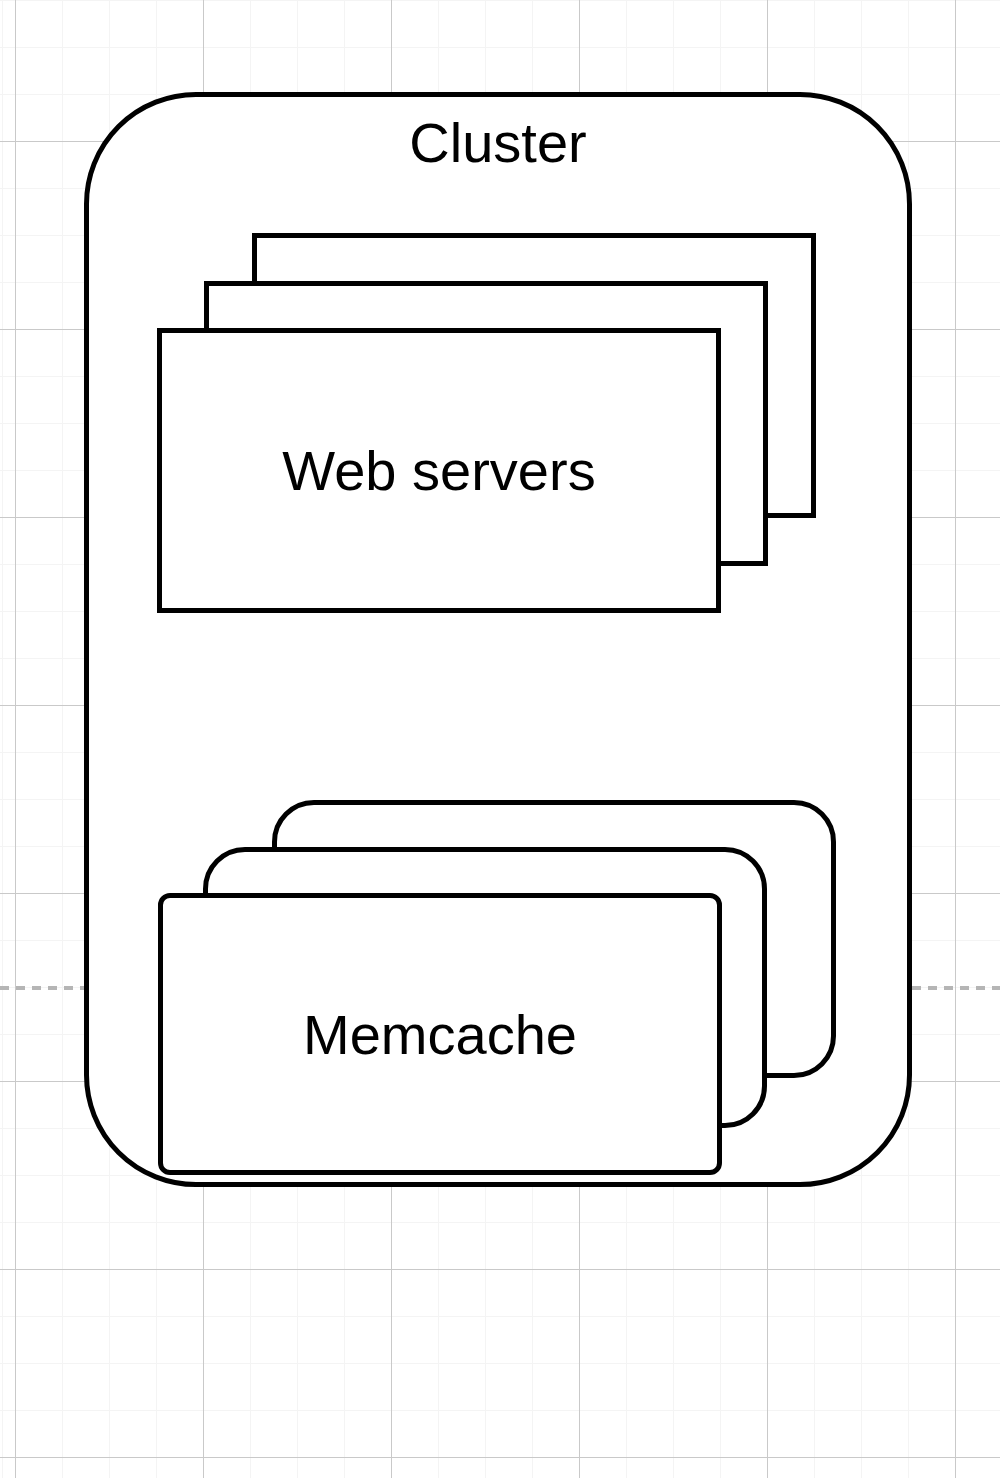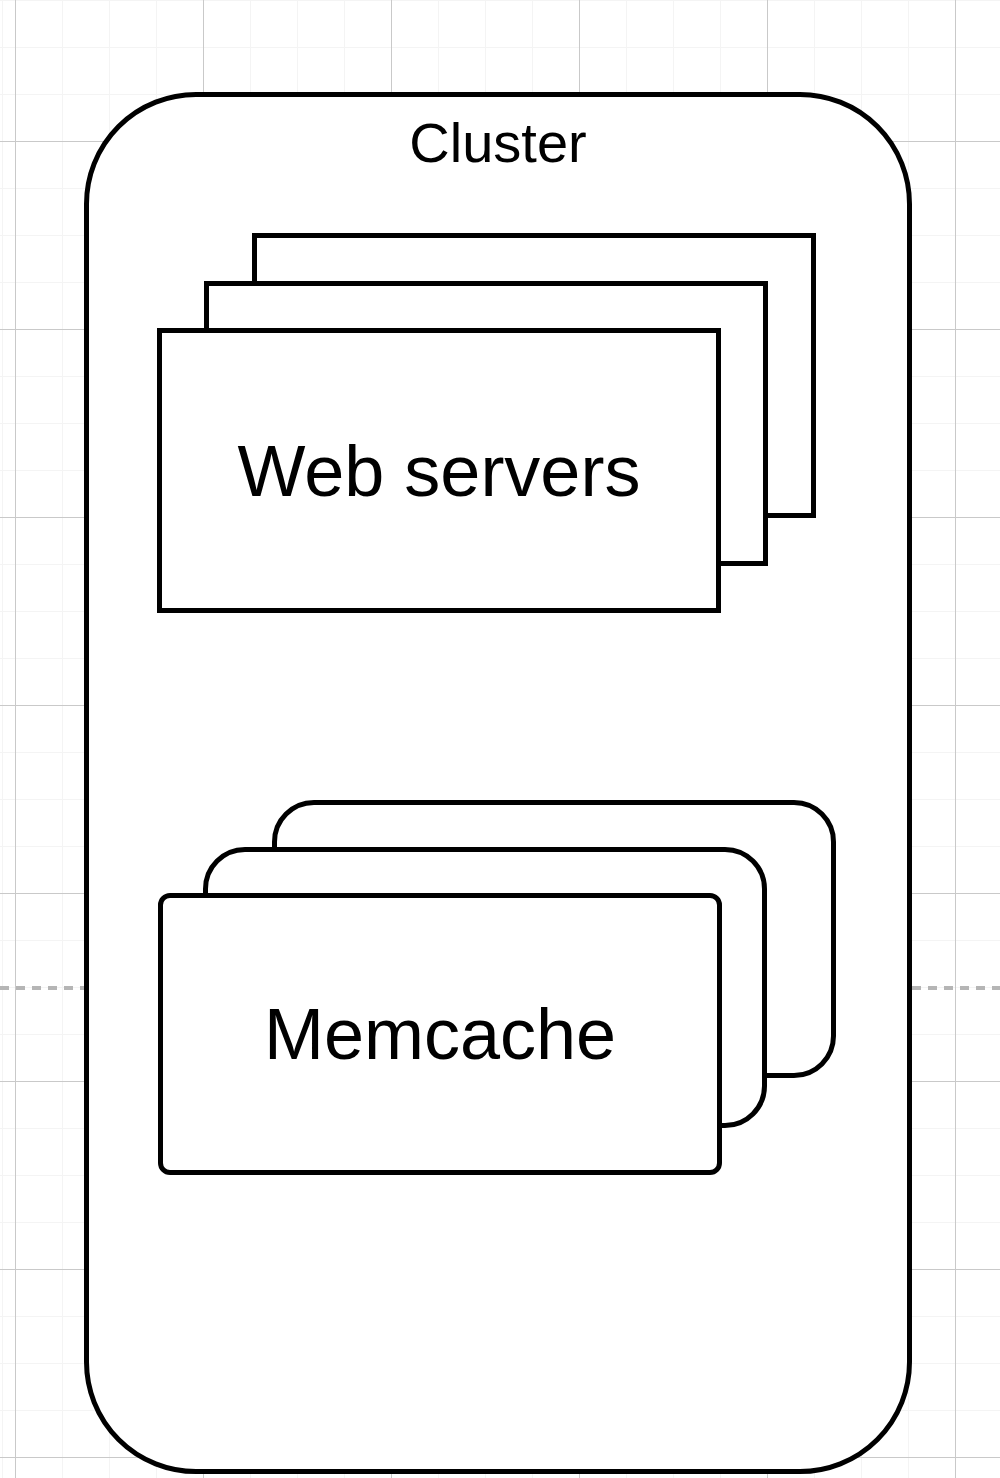--- a/index.html
+++ b/index.html
@@ -33,21 +33,21 @@
     background-image: repeating-linear-gradient(to right,
       #b5b5b5 0px, #b5b5b5 9px, transparent 9px, transparent 16px);
     z-index: 1;
   }
 
   .cluster {
     position: absolute;
     left: 84px;
     top: 92px;
     width: 828px;
-    height: 1382px;
+    height: 1095px;
     box-sizing: border-box;
     background: #ffffff;
     border: 5px solid #000000;
     border-radius: 112px;
     z-index: 2;
   }
 
   .cluster-title {
     position: absolute;
     left: 0;
@@ -62,21 +62,21 @@
   .card {
     position: absolute;
     box-sizing: border-box;
     background: #ffffff;
     border: 5px solid #000000;
     display: flex;
     align-items: center;
     justify-content: center;
   }
   .shape-label {
-    font-size: 72px;
+    font-size: 56px;
     color: #000000;
     white-space: nowrap;
   }
 
   
   .web-back  { left: 163px; top: 136px; width: 564px; height: 285px; }
   .web-mid   { left: 115px; top: 184px; width: 564px; height: 285px; }
   .web-front { left:  68px; top: 231px; width: 564px; height: 285px; }
 
   

